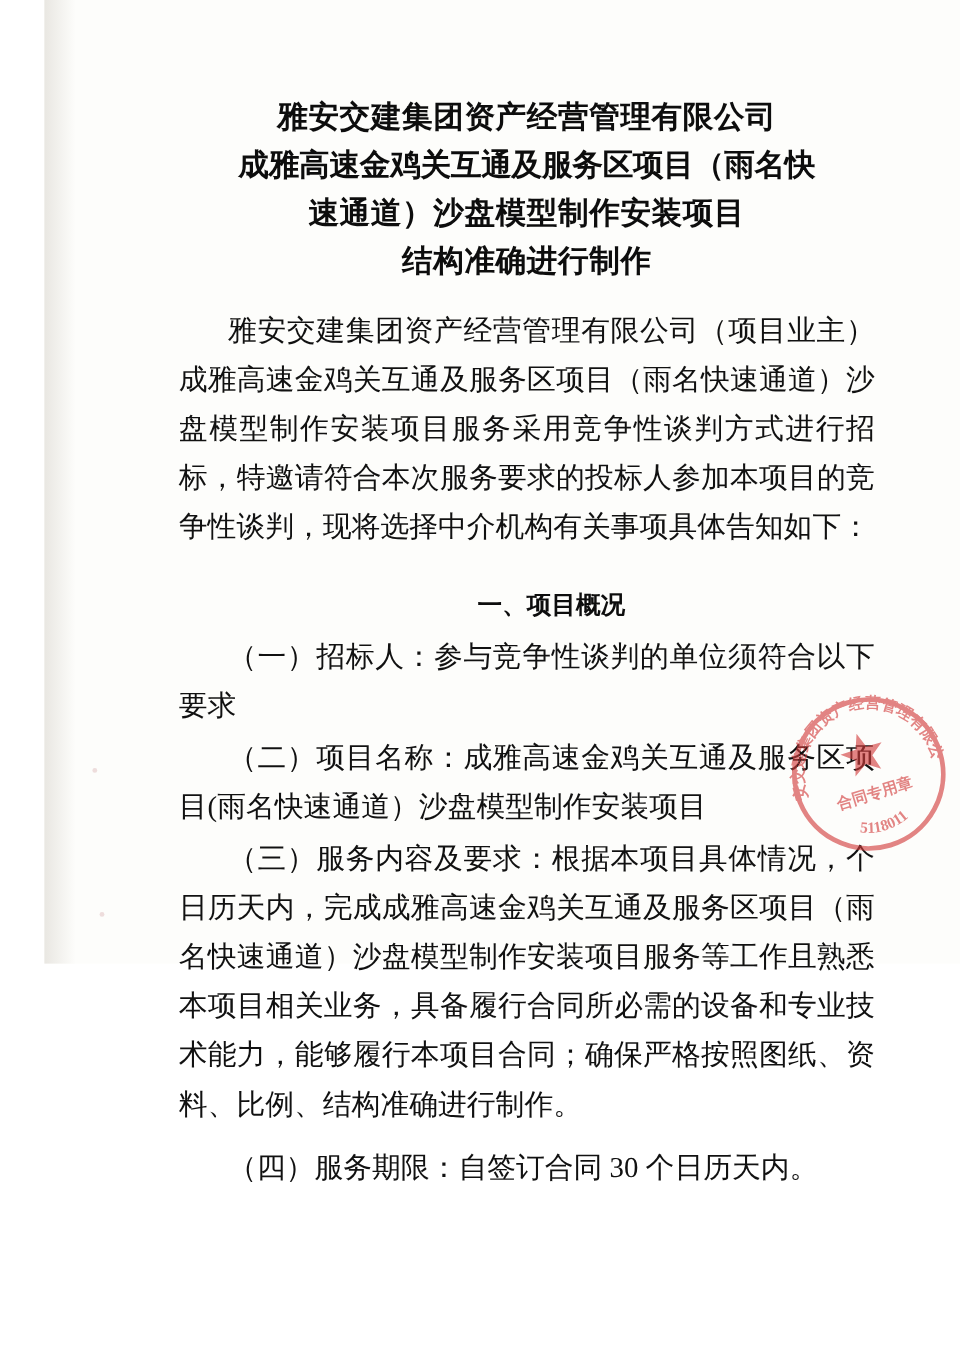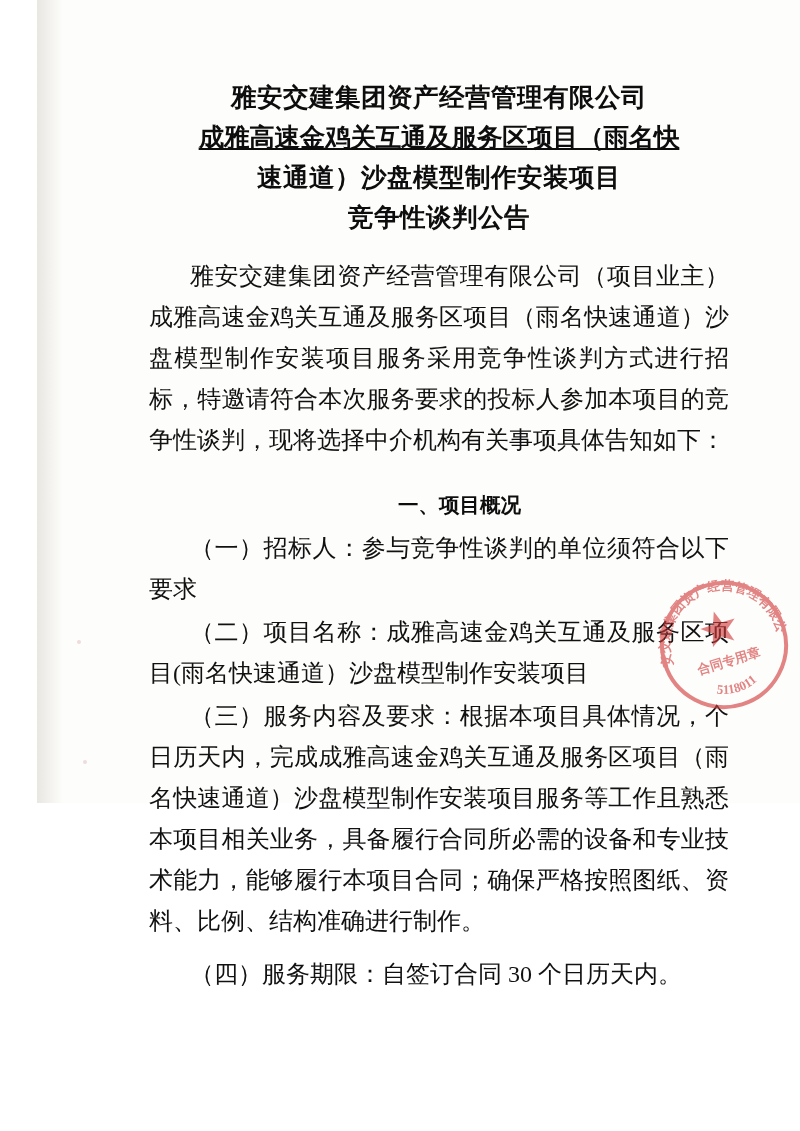--- a/index.html
+++ b/index.html
@@ -53,21 +53,20 @@
     letter-spacing: 0.5px;
     color: #0d0d0d;
     margin: 0 0 18px 0;
   }
   .doc-title .tline {
     display: block;
     white-space: nowrap;
   }
   .doc-title .tline.wide {
     letter-spacing: -0.2px;
-    text-decoration: underline;
   }
   p.body-par {
     margin: 0 0 2px 0;
     font-size: 24px;
     line-height: 41px;
     text-align: justify;
     text-justify: inter-ideograph;
     text-indent: 41px;
     color: #111111;
   }
@@ -118,21 +117,21 @@
 
   <div class="watermark-dots"></div>
   <div class="watermark-dots d2"></div>
 
   <div class="content">
 
     <div class="doc-title">
       <span class="tline">雅安交建集团资产经营管理有限公司</span>
       <span class="tline wide">成雅高速金鸡关互通及服务区项目（雨名快</span>
       <span class="tline">速通道）沙盘模型制作安装项目</span>
-      <span class="tline">竞争性谈判公告</span>
+      <span class="tline">结构准确进行制作</span>
     </div>
 
     <p class="body-par">雅安交建集团资产经营管理有限公司（项目业主）成雅高速金鸡关互通及服务区项目（雨名快速通道）沙盘模型制作安装项目服务采用竞争性谈判方式进行招标，特邀请符合本次服务要求的投标人参加本项目的竞争性谈判，现将选择中介机构有关事项具体告知如下：</p>
 
     <div class="spacer-sm"></div>
 
     <h2 class="section-head">一、项目概况</h2>
 
     <p class="body-par">（一）招标人：参与竞争性谈判的单位须符合以下要求</p>
     <p class="body-par">（二）项目名称：成雅高速金鸡关互通及服务区项目(雨名快速通道）沙盘模型制作安装项目</p>

